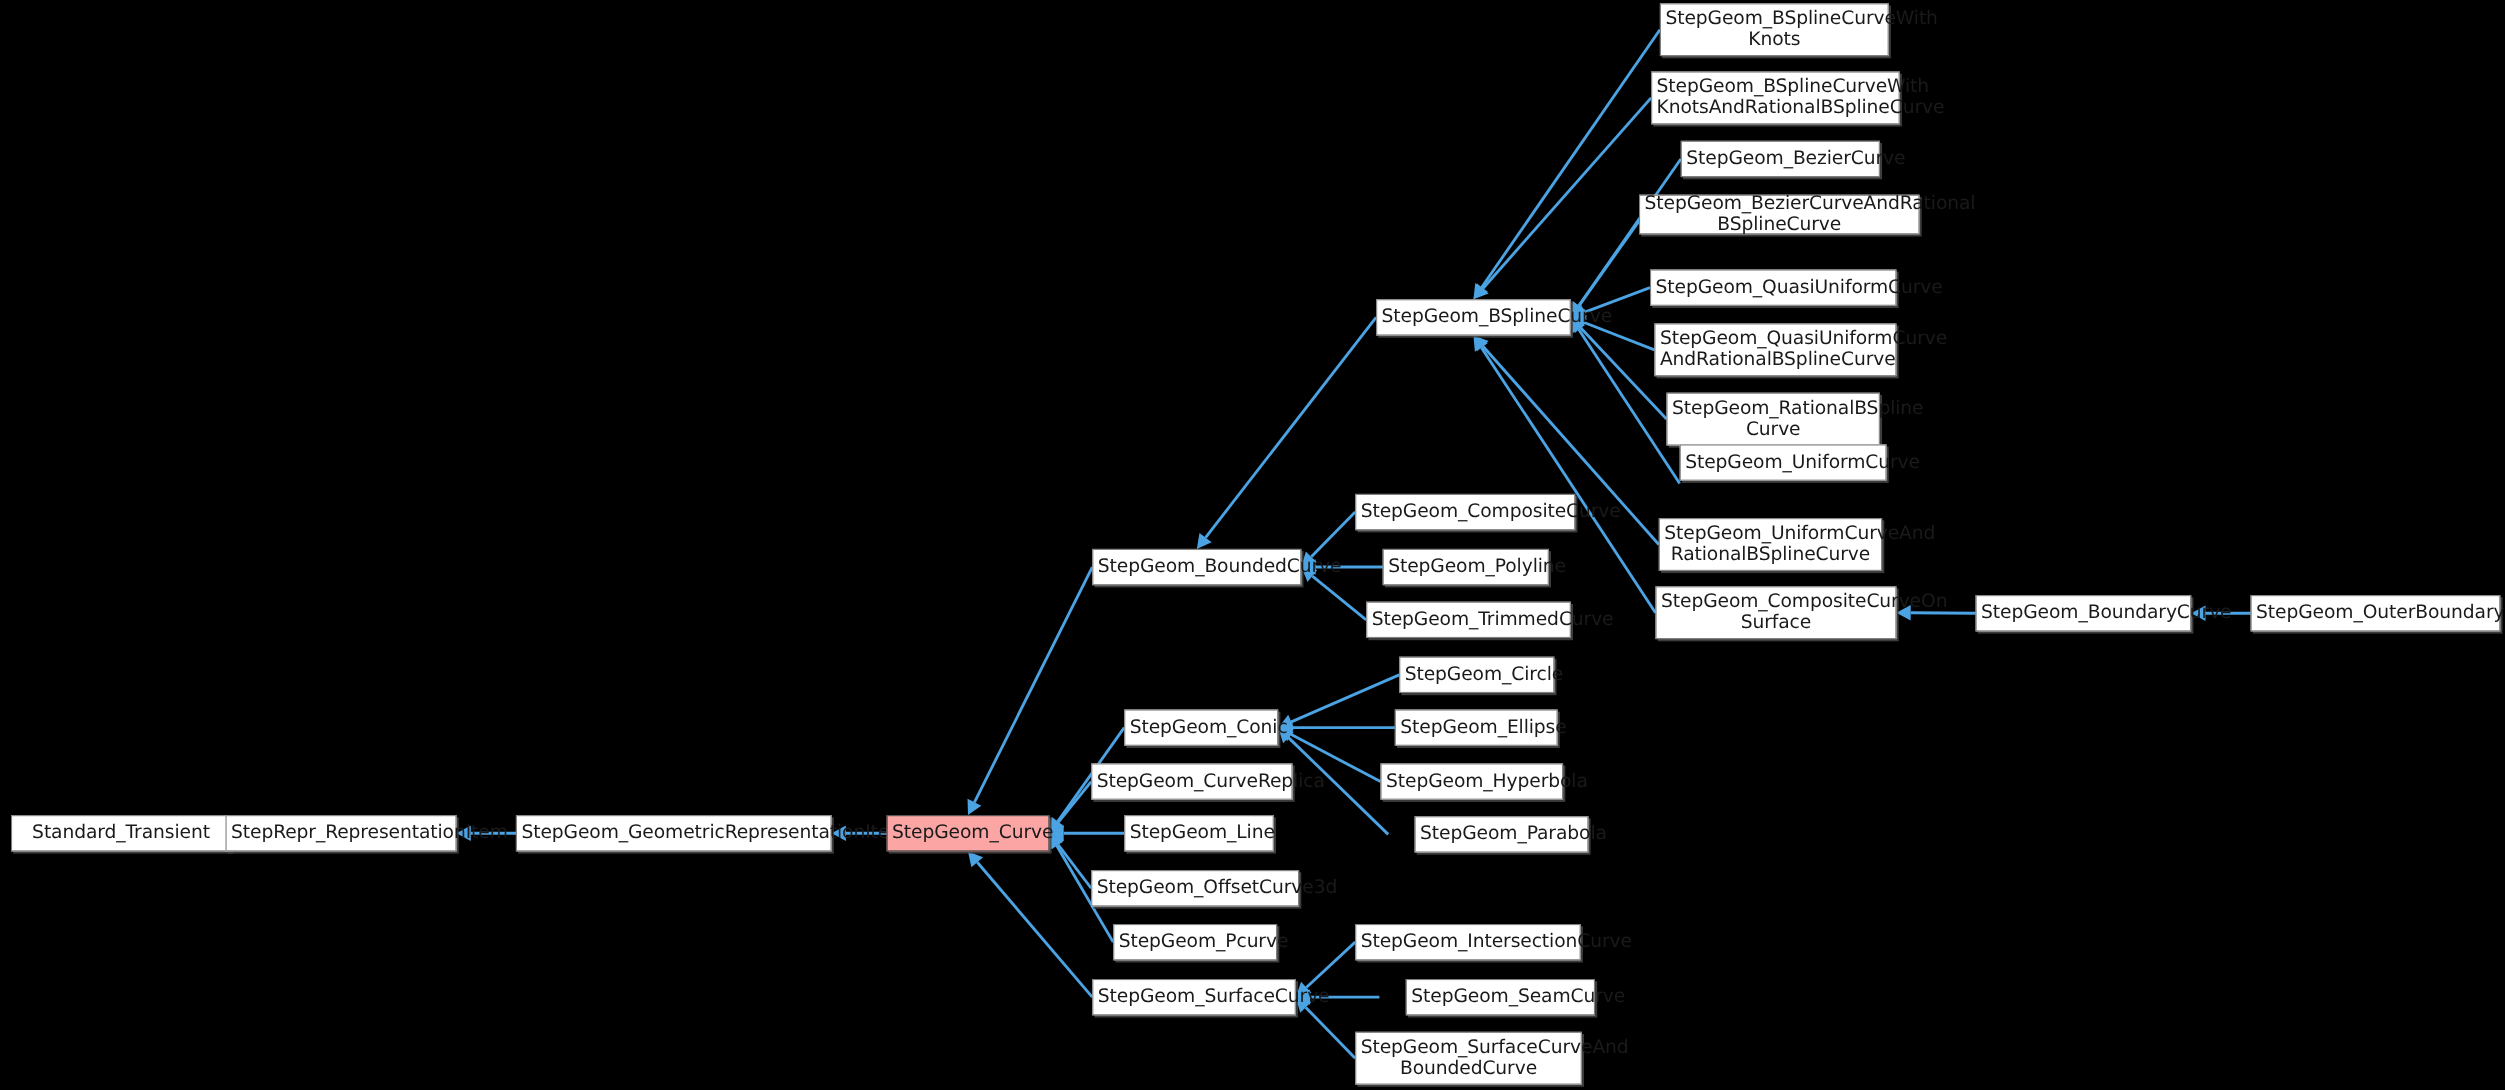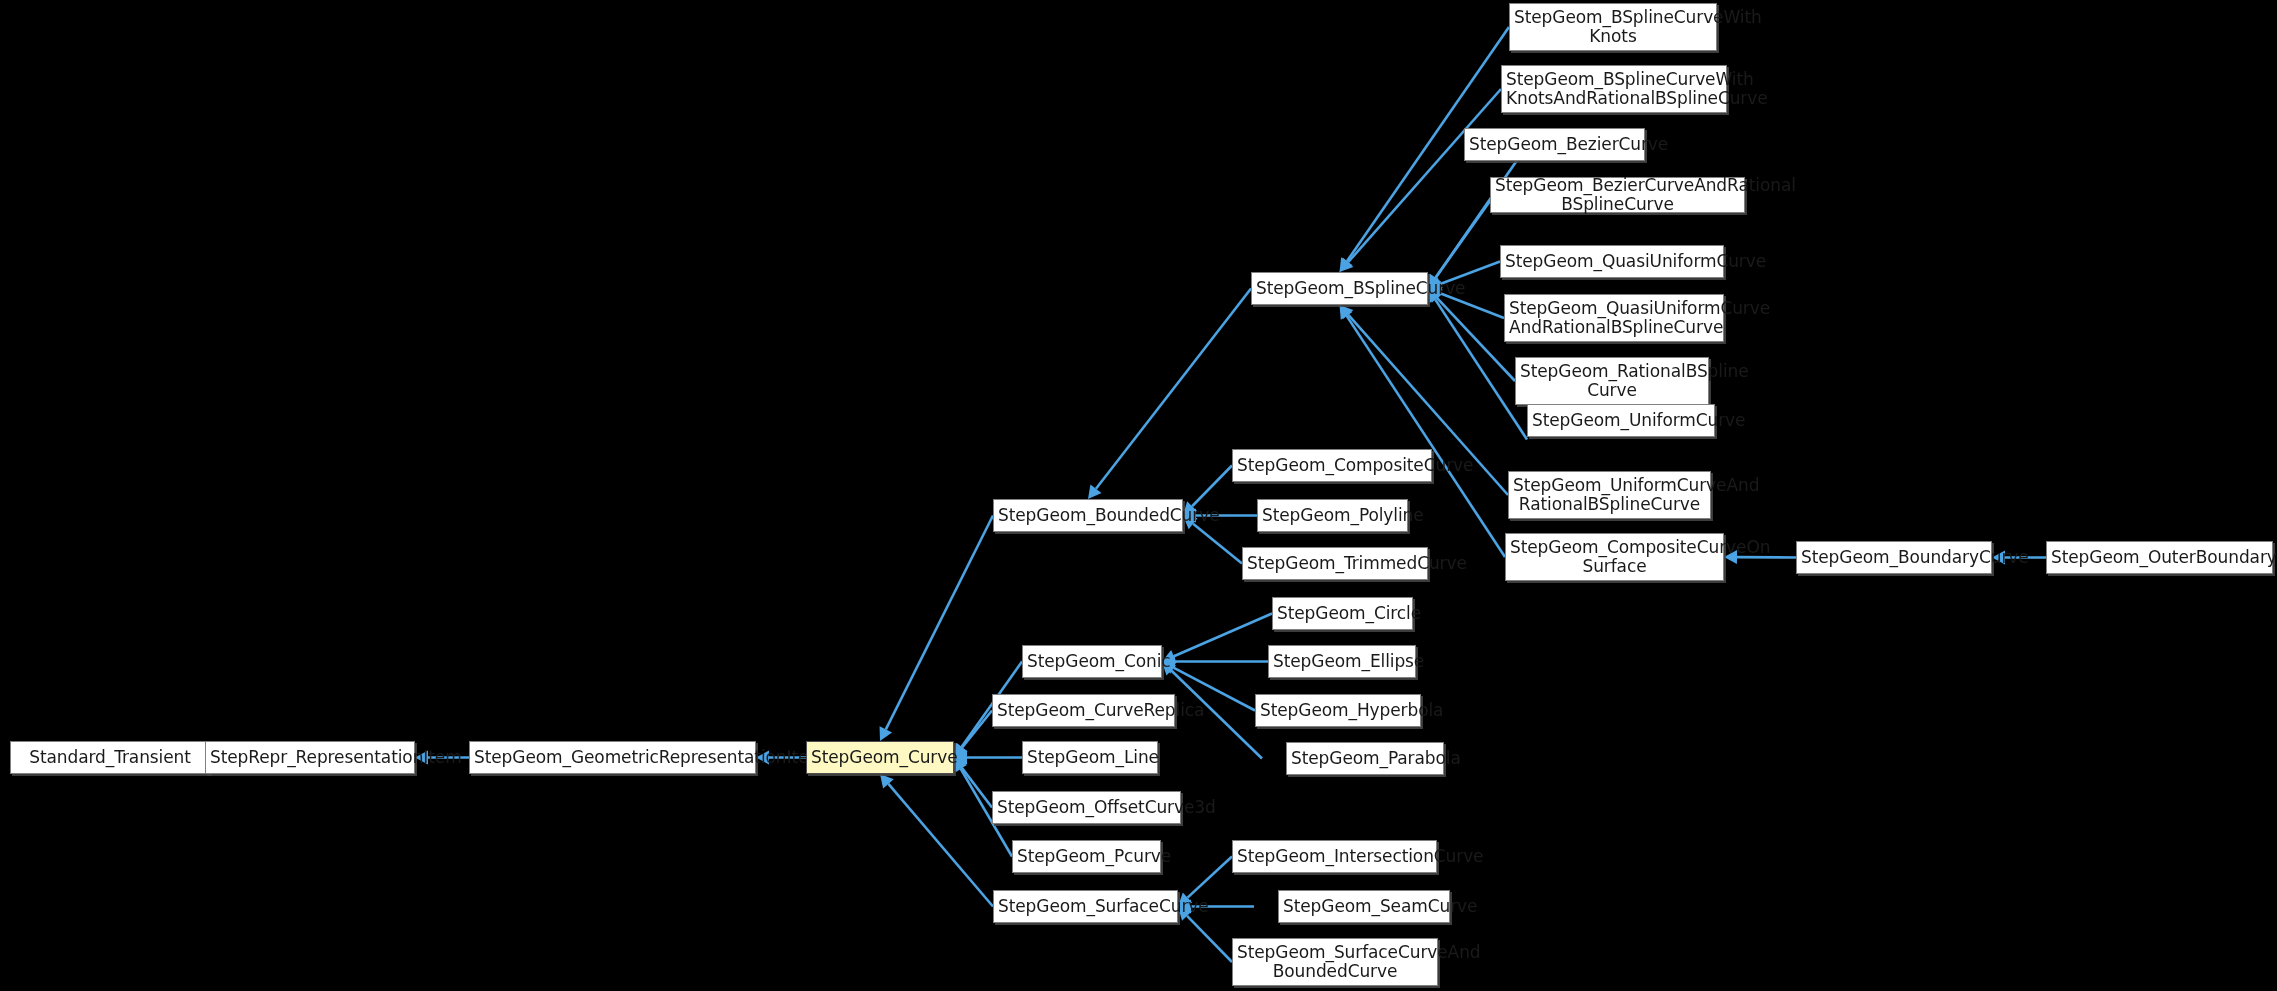--- a/index.html
+++ b/index.html
@@ -41,21 +41,21 @@
     justify-content: center;
     text-align: center;
     color: #1a1a1a;
     font-size: 17px;
     line-height: 1.12;
     letter-spacing: -0.1px;
     white-space: pre-line;
     padding: 0 4px;
   }
   .node.highlight {
-    background: #fef9c3;
+    background: #fca5a5;
     border-color: #4d4d4d;
   }
   .node .node-label {
     display: block;
     width: 100%;
   }
 </style>
 </head>
 <body>
 
@@ -215,21 +215,21 @@
       <div class="node" style="left: 1262px; top: 742px; width: 158px; height: 33px; margin-left: 24px;"><span class="node-label">StepGeom_Parabola</span></div>
       <div class="node" style="left: 1232px; top: 840px; width: 205px; height: 33px;"><span class="node-label">StepGeom_IntersectionCurve</span></div>
       <div class="node" style="left: 1254px; top: 890px; width: 172px; height: 33px; margin-left: 24px;"><span class="node-label">StepGeom_SeamCurve</span></div>
       <div class="node" style="left: 1232px; top: 938px; width: 206px; height: 48px;"><span class="node-label">StepGeom_SurfaceCurveAnd
 BoundedCurve</span></div>
       <div class="node" style="left: 1251px; top: 272px; width: 177px; height: 33px;"><span class="node-label">StepGeom_BSplineCurve</span></div>
       <div class="node" style="left: 1509px; top: 3px; width: 208px; height: 48px;"><span class="node-label">StepGeom_BSplineCurveWith
 Knots</span></div>
       <div class="node" style="left: 1501px; top: 65px; width: 226px; height: 48px;"><span class="node-label">StepGeom_BSplineCurveWith
 KnotsAndRationalBSplineCurve</span></div>
-      <div class="node" style="left: 1464px; top: 128px; width: 181px; height: 33px;"><span class="node-label">StepGeom_BezierCurve</span></div>
+      <div class="node" style="left: 1528px; top: 128px; width: 181px; height: 33px;"><span class="node-label">StepGeom_BezierCurve</span></div>
       <div class="node" style="left: 1490px; top: 177px; width: 255px; height: 36px;"><span class="node-label">StepGeom_BezierCurveAndRational
 BSplineCurve</span></div>
       <div class="node" style="left: 1500px; top: 245px; width: 224px; height: 33px;"><span class="node-label">StepGeom_QuasiUniformCurve</span></div>
       <div class="node" style="left: 1504px; top: 294px; width: 220px; height: 48px;"><span class="node-label">StepGeom_QuasiUniformCurve
 AndRationalBSplineCurve</span></div>
       <div class="node" style="left: 1515px; top: 357px; width: 194px; height: 48px;"><span class="node-label">StepGeom_RationalBSpline
 Curve</span></div>
       <div class="node" style="left: 1527px; top: 404px; width: 188px; height: 33px;"><span class="node-label">StepGeom_UniformCurve</span></div>
       <div class="node" style="left: 1508px; top: 471px; width: 203px; height: 48px;"><span class="node-label">StepGeom_UniformCurveAnd
 RationalBSplineCurve</span></div>

